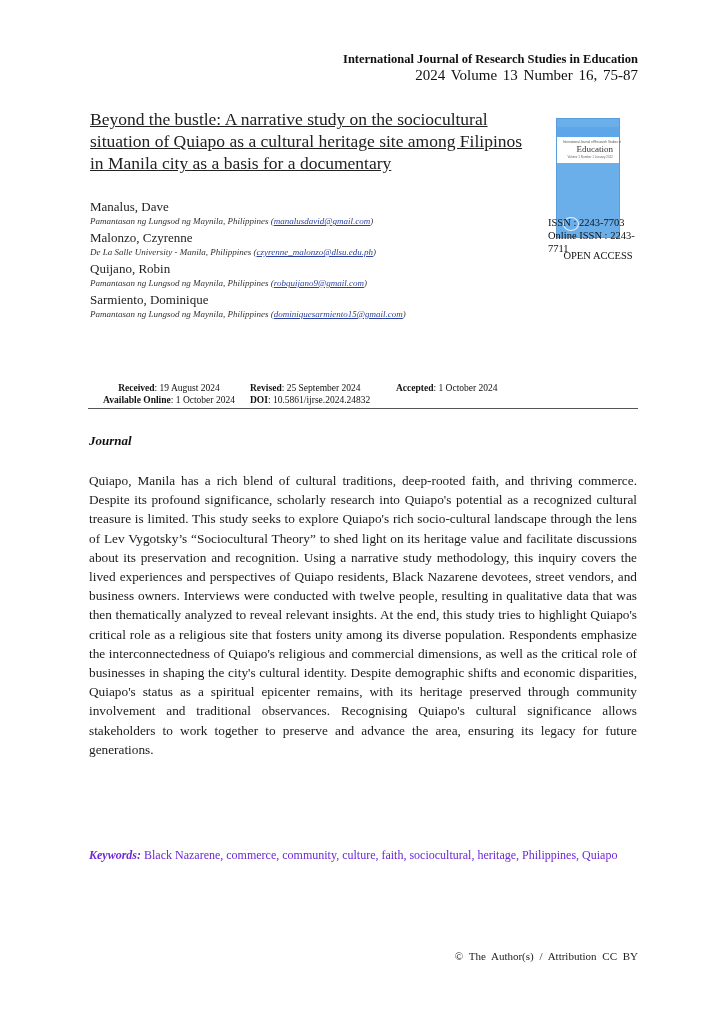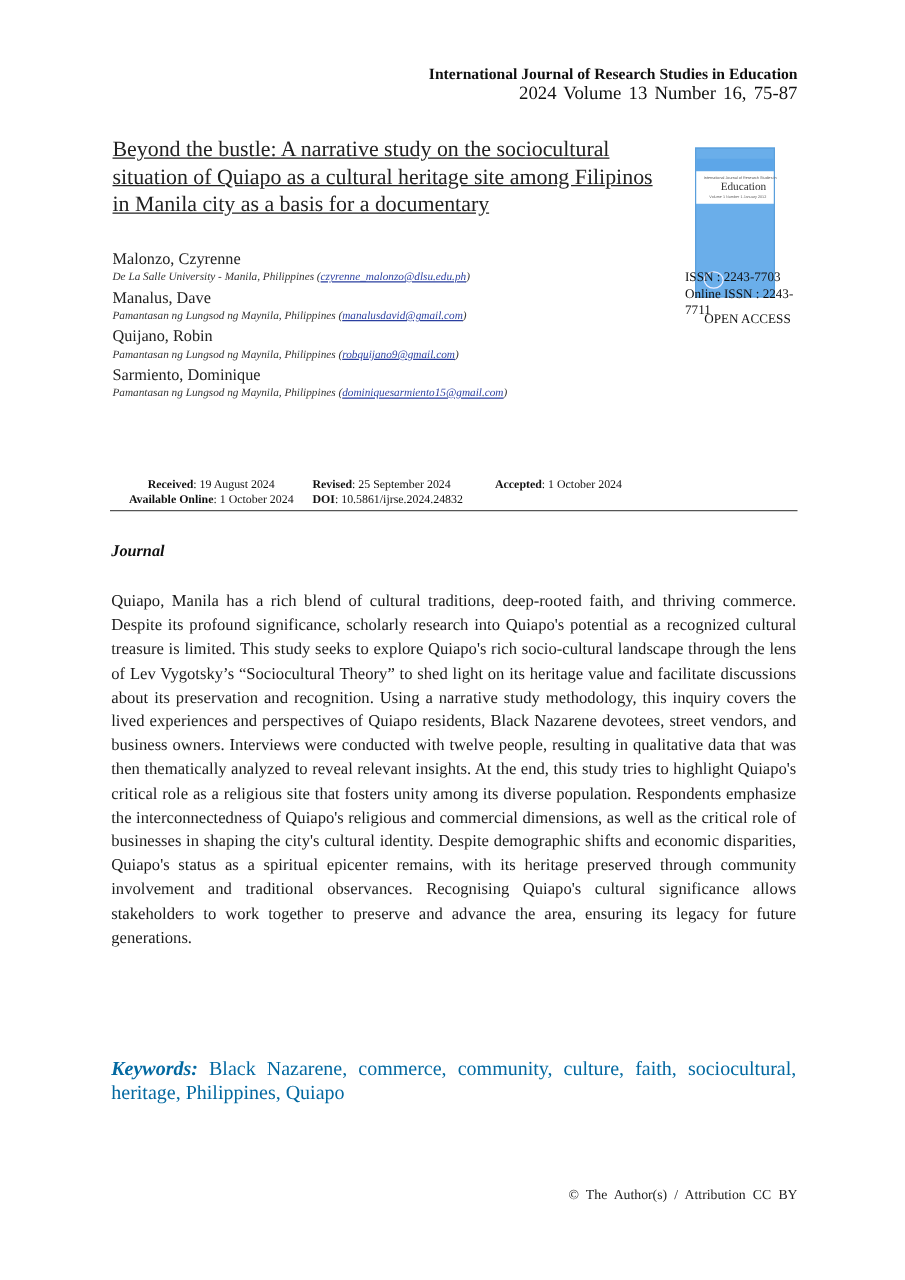--- a/index.html
+++ b/index.html
@@ -46,21 +46,21 @@
     .meta b { font-weight: bold; }
     .meta-rule { position: absolute; left: 88px; top: 408px; width: 550px; height: 0; border-top: 1.5px solid #555; }
 
     .abstract-heading { position: absolute; left: 89px; top: 433px; font-size: 13px; font-weight: bold; font-style: italic; }
     .abstract-body {
       position: absolute; left: 89px; top: 471px; width: 548px;
       font-size: 13.3px; line-height: 19.2px; text-align: justify; color: #1a1a1a;
     }
     .keywords {
       position: absolute; left: 89px; top: 846px; width: 548px;
-      font-size: 16px; line-height: 19.2px; text-align: justify; color: #0369a1;
+      font-size: 12px; line-height: 19.2px; text-align: justify; color: #6d28d9;
     }
     .keywords .kw-label { font-weight: bold; font-style: italic; }
 
     .license { position: absolute; right: 86px; top: 950px; font-size: 11px; word-spacing: 3px; color: #222; }
   </style>
 </head>
 <body>
 
 <div class="journal-header">
   <div class="journal-name">International Journal of Research Studies in Education</div>
@@ -80,26 +80,26 @@
 </div>
 
 <div class="issn">
   <div>ISSN : 2243-7703</div>
   <div>Online ISSN : 2243-7711</div>
 </div>
 <div class="open-access">OPEN ACCESS</div>
 
 <div class="authors">
   <div>
+    <div class="author-name">Manalus, Dave</div>
+    <div class="author-aff"><span>Pamantasan ng Lungsod ng Maynila, Philippines (</span><a>manalusdavid@gmail.com</a><span>)</span></div>
+  </div>
+  <div>
     <div class="author-name">Malonzo, Czyrenne</div>
     <div class="author-aff"><span>De La Salle University - Manila, Philippines (</span><a>czyrenne_malonzo@dlsu.edu.ph</a><span>)</span></div>
-  </div>
-  <div>
-    <div class="author-name">Manalus, Dave</div>
-    <div class="author-aff"><span>Pamantasan ng Lungsod ng Maynila, Philippines (</span><a>manalusdavid@gmail.com</a><span>)</span></div>
   </div>
   <div>
     <div class="author-name">Quijano, Robin</div>
     <div class="author-aff"><span>Pamantasan ng Lungsod ng Maynila, Philippines (</span><a>robquijano9@gmail.com</a><span>)</span></div>
   </div>
   <div>
     <div class="author-name">Sarmiento, Dominique</div>
     <div class="author-aff"><span>Pamantasan ng Lungsod ng Maynila, Philippines (</span><a>dominiquesarmiento15@gmail.com</a><span>)</span></div>
   </div>
 </div>

